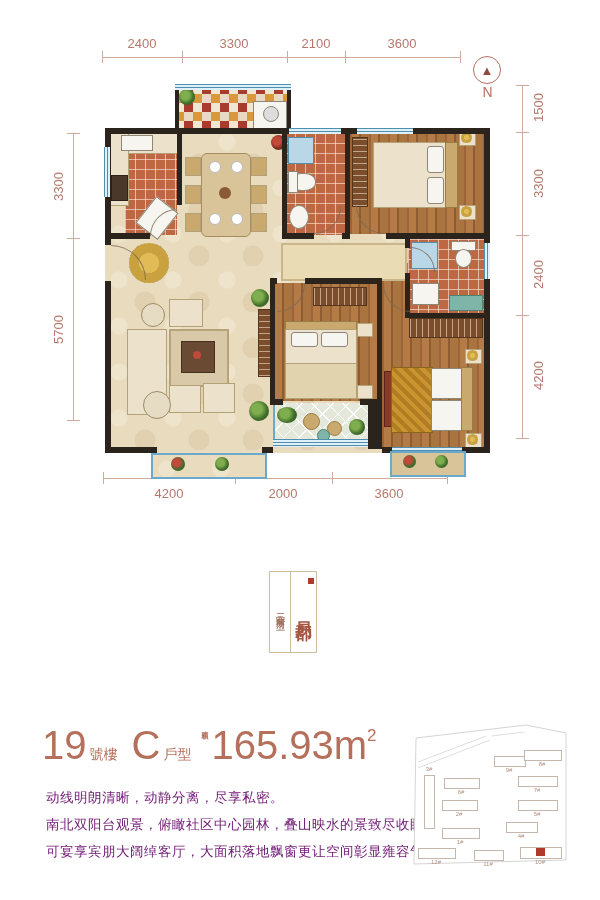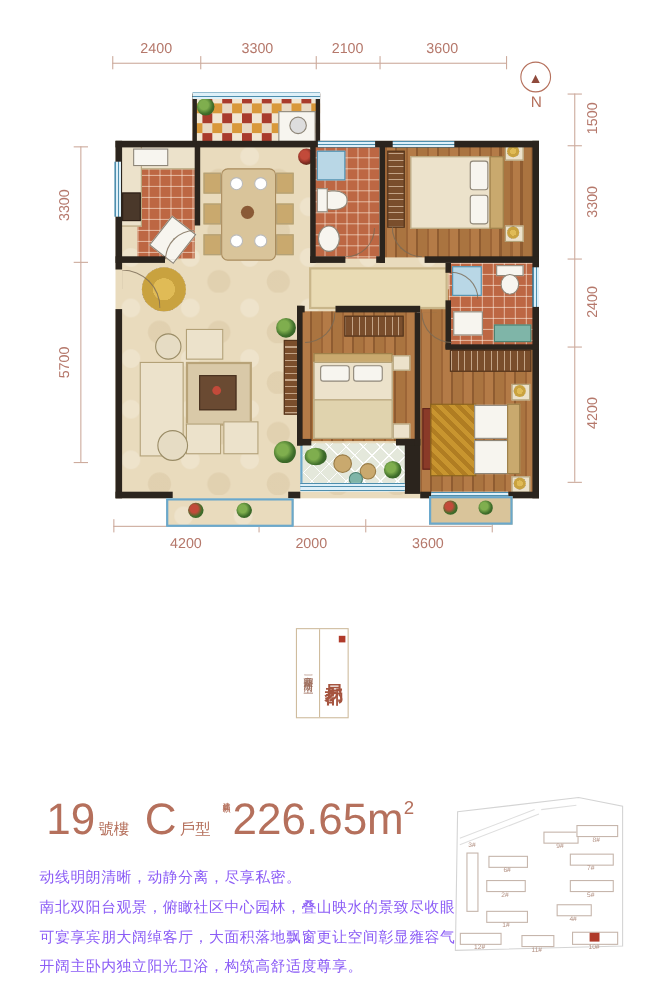--- a/index.html
+++ b/index.html
@@ -50,21 +50,21 @@
   .redstamp{position:absolute;right:2px;top:6px;width:6px;height:6px;background:#b03a2a;}
   
   .title{position:absolute;left:42px;top:720px;height:50px;color:#b5705c;white-space:nowrap;}
   .title .big{font-size:40px;line-height:50px;vertical-align:baseline;}
   .title .small{font-size:14px;margin:0 2px 0 3px;}
   .title .gap{display:inline-block;width:12px;}
   .title .areapre{display:inline-block;writing-mode:vertical-rl;font-size:7px;line-height:7px;
     height:26px;vertical-align:8px;margin:0 3px 0 8px;letter-spacing:1px;}
   .title sup{font-size:17px;vertical-align:18px;}
   
-  .desc{position:absolute;left:36px;top:784px;color:#8b5cf6;font-size:13.5px;line-height:27px;letter-spacing:.5px;}
+  .desc{position:absolute;left:46px;top:784px;color:#701a75;font-size:13.5px;line-height:27px;letter-spacing:.5px;}
   
   .compass-circle{position:absolute;left:473px;top:56px;width:26px;height:26px;border:1.5px solid #b5705c;
     border-radius:50%;display:flex;align-items:center;justify-content:center;color:#8f4a3c;font-size:13px;}
   .compass-n{position:absolute;left:473px;top:84px;width:29px;text-align:center;color:#b5705c;font-size:14px;}
   
   .siteplan{position:absolute;left:406px;top:720px;width:172px;height:152px;}
   .bld{position:absolute;background:#ffffff;border:1px solid #c6b6ac;}
   .bldlab{position:absolute;color:#b29082;font-size:6px;line-height:6px;text-align:center;width:34px;}
   .hot{position:absolute;background:#b03a2a;}
 </style>
@@ -279,28 +279,27 @@
     <div class="col1">
       <span class="vtext">三室两厅两卫</span>
     </div>
     <div class="col2">
       <span class="sealname">易郡</span>
       <span class="redstamp"></span>
     </div>
   </div>
 
   <div class="title">
-    <span class="big">19</span><span class="small">號樓</span><span class="gap"></span><span class="big">C</span><span class="small">戶型</span><span class="areapre">建筑面积</span><span class="big">226.65m</span><sup>2</sup>
+    <span class="big">19</span><span class="small">號樓</span><span class="gap"></span><span class="big">C</span><span class="small">戶型</span><span class="areapre">建筑面积</span><span class="big">165.93m</span><sup>2</sup>
   </div>
 
   <div class="desc">
     <div>动线明朗清晰，动静分离，尽享私密。</div>
     <div>南北双阳台观景，俯瞰社区中心园林，叠山映水的景致尽收眼底。</div>
     <div>可宴享宾朋大阔绰客厅，大面积落地飘窗更让空间彰显雍容气度。</div>
-    <div>开阔主卧内独立阳光卫浴，构筑高舒适度尊享。</div>
   </div>
 
   <div class="siteplan">
     <svg width="172" height="152" viewBox="0 0 172 152">
       <path d="M10 18 L120 5 L160 13 L160 140 L8 144 Z" fill="#ffffff" stroke="#d4d4d4" stroke-width="1"></path>
       <line x1="12" y1="42" x2="80" y2="16" stroke="#dedede" stroke-width="1"></line>
       <line x1="12" y1="48" x2="84" y2="20" stroke="#dedede" stroke-width="1"></line>
       <line x1="86" y1="16" x2="118" y2="12" stroke="#dedede" stroke-width="1"></line>
     </svg>
     

